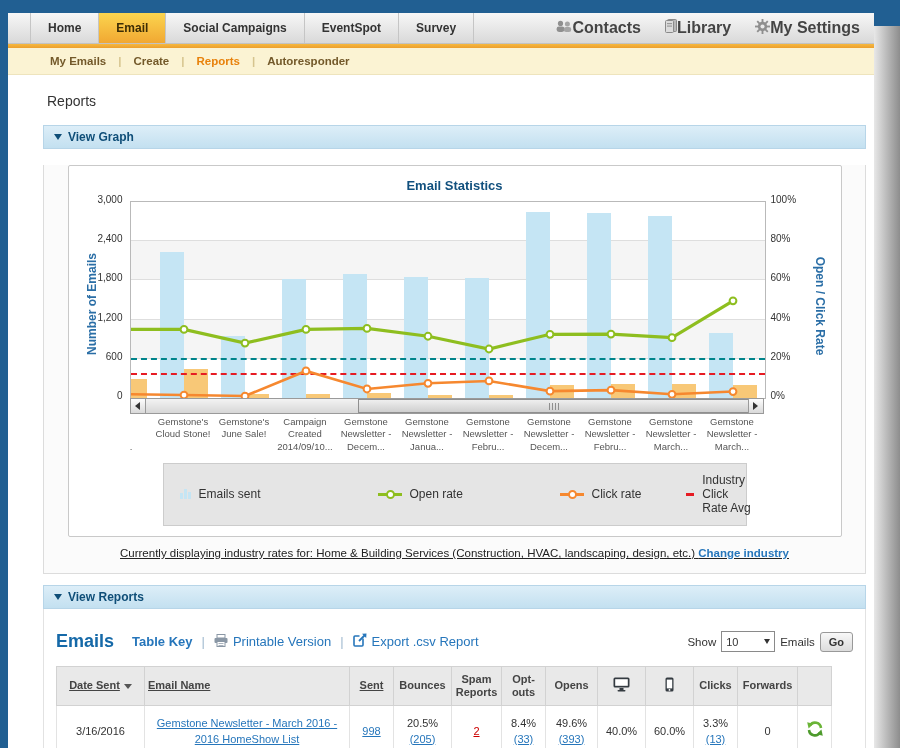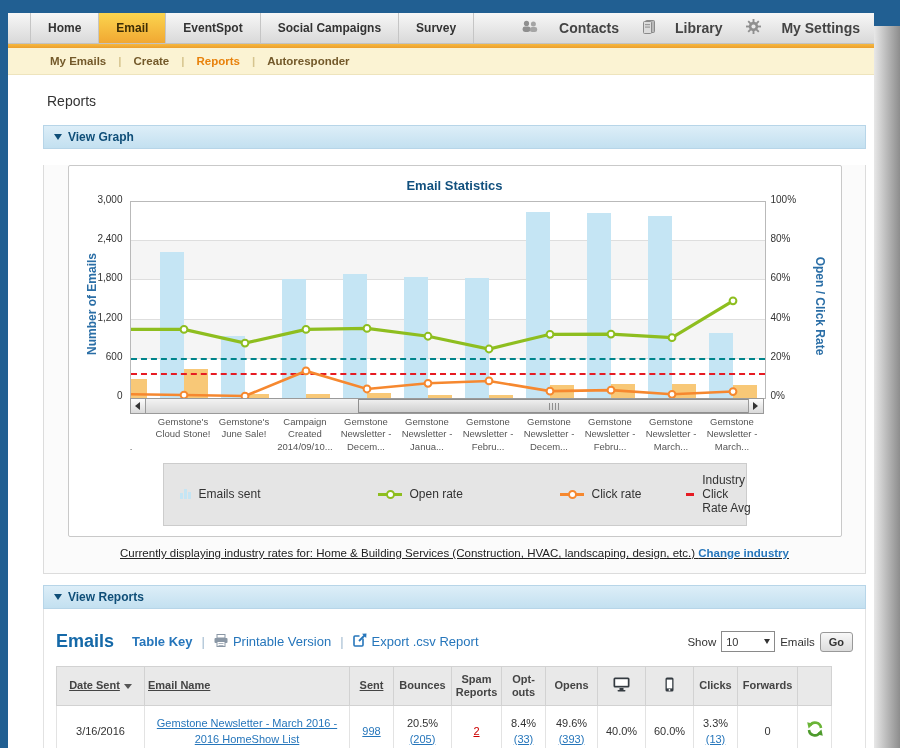--- a/index.html
+++ b/index.html
@@ -8,21 +8,21 @@
   .right-strip{position:absolute;top:26px;right:0;width:26px;height:722px;
     background:linear-gradient(to right,#e8e8e8 0%,#b5b5b5 55%,#8d8d8d 100%);}
   
   .topnav{height:30px;background:linear-gradient(#f7f7f7,#d9d9d9);border-bottom:1px solid #c2c2c2;
     display:flex;align-items:stretch;position:relative;}
   .tab{display:flex;align-items:center;padding:0 17px;font-size:12px;font-weight:bold;color:#333;
     border-right:1px solid #c5c5c5;cursor:pointer;}
   .tab:first-child{border-left:1px solid #c5c5c5;margin-left:22px;}
   .tab.active{background:linear-gradient(#fbd54f,#f1a832);color:#3c2d05;}
   .nav-right{margin-left:auto;display:flex;align-items:center;gap:24px;padding-right:14px;}
-  .nav-right .nav-item{display:flex;align-items:center;gap:20px;font-size:14px;font-weight:bold;color:#444;cursor:pointer;text-align:right;}
+  .nav-right .nav-item{display:flex;align-items:center;gap:0;font-size:16px;font-weight:bold;color:#444;cursor:pointer;text-align:right;}
   .goldbar{height:4px;background:linear-gradient(#f6b93f,#ec9f2e);}
   
   .subnav{height:26px;background:#fbf3d3;display:flex;align-items:center;padding-left:30px;
     font-size:11.5px;font-weight:bold;color:#73592a;border-bottom:1px solid #eee4bd;}
   .subnav .snitem{padding:0 12px;cursor:pointer;}
   .subnav .snitem.active{color:#e8820c;}
   .subnav .snsep{color:#d6c48e;}
   
   .content{padding:16px 8px 0 35px;}
   .page-title{font-size:14px;color:#333;margin:2px 0 16px 4px;}
@@ -111,24 +111,24 @@
 <div class="page">
 
   <div class="topnav">
     <div class="tab">
         <span>Home</span>
       </div>
     <div class="tab active">
         <span>Email</span>
       </div>
     <div class="tab">
+        <span>Social Campaigns</span>
+      </div>
+    <div class="tab">
         <span>EventSpot</span>
-      </div>
-    <div class="tab">
-        <span>Social Campaigns</span>
       </div>
     <div class="tab">
         <span>Survey</span>
       </div>
     <div class="nav-right">
       <div class="nav-item">
         <span><svg width="18" height="13" viewBox="0 0 18 13">
           <circle cx="5.5" cy="3.4" r="2.6" fill="#8f8f8f"></circle>
               <rect x="1.6" y="6.4" width="7.8" height="5.6" rx="2.4" fill="#8f8f8f"></rect>
           <circle cx="12.4" cy="3.9" r="2.5" fill="#a5a5a5"></circle>

